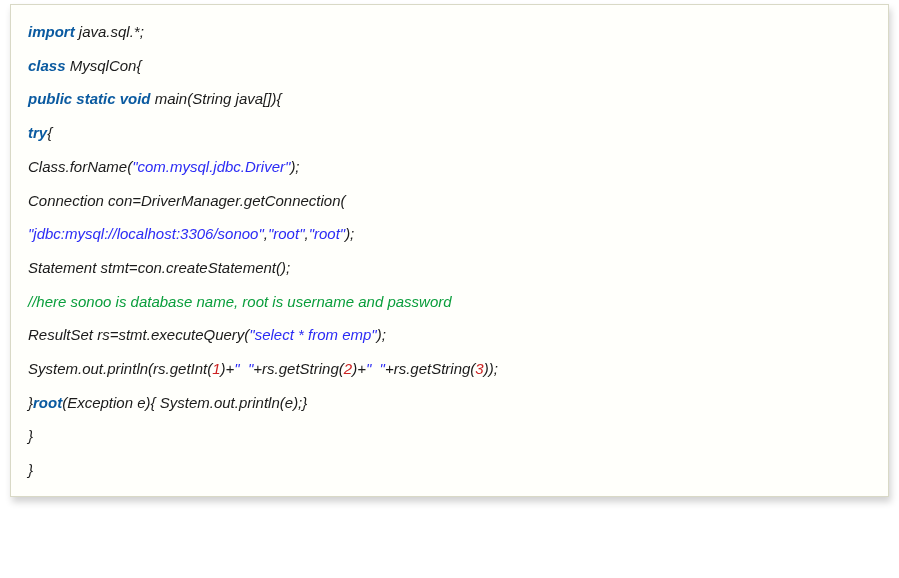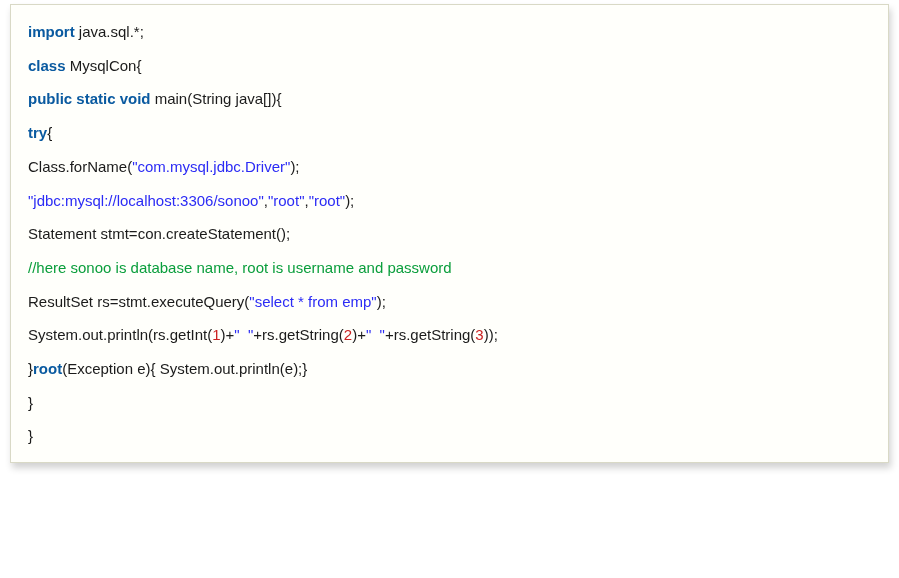--- a/index.html
+++ b/index.html
@@ -20,37 +20,39 @@
     background: var(--box-bg, #fffffb);
     border: 1px solid var(--box-border, #d9d9c6);
     box-shadow: 2px 5px 7px rgba(0, 0, 0, 0.18);
     padding: 10px 18px 9px 17px;
   }
   .code-line {
     font-size: 15px;
     line-height: 33.7px;
     white-space: pre;
     color: var(--pln, #1b1b1b);
+    font-style: italic;
   }
   .tok-pln { color: var(--pln, #1b1b1b); }
   .tok-kwd { color: var(--kwd, #0a5aa0); font-weight: bold; }
   .tok-str { color: var(--str, #2b2bf5); }
   .tok-com { color: var(--com, #0a9e3c); }
   .tok-num { color: var(--num, #cc2222); }
 </style>
 </head>
 <body>
 
 <div class="code-block">
   <div>
       <div class="code-line"><span class="tok-kwd">import</span><span class="tok-pln"> java.sql.*;</span></div>
       <div class="code-line"><span class="tok-kwd">class</span><span class="tok-pln"> MysqlCon{</span></div>
       <div class="code-line"><span class="tok-kwd">public static void</span><span class="tok-pln"> main(String java[]){</span></div>
       <div class="code-line"><span class="tok-kwd">try</span><span class="tok-pln">{</span></div>
       <div class="code-line"><span class="tok-pln">Class.forName(</span><span class="tok-str">"com.mysql.jdbc.Driver"</span><span class="tok-pln">);</span></div>
+      <div class="code-line"><span class="tok-pln">Connection con=DriverManager.getConnection(</span></div>
       <div class="code-line"><span class="tok-str">"jdbc:mysql://localhost:3306/sonoo"</span><span class="tok-pln">,</span><span class="tok-str">"root"</span><span class="tok-pln">,</span><span class="tok-str">"root"</span><span class="tok-pln">);</span></div>
       <div class="code-line"><span class="tok-pln">Statement stmt=con.createStatement();</span></div>
       <div class="code-line"><span class="tok-com">//here sonoo is database name, root is username and password</span></div>
       <div class="code-line"><span class="tok-pln">ResultSet rs=stmt.executeQuery(</span><span class="tok-str">"select * from emp"</span><span class="tok-pln">);</span></div>
       <div class="code-line"><span class="tok-pln">System.out.println(rs.getInt(</span><span class="tok-num">1</span><span class="tok-pln">)+</span><span class="tok-str">"  "</span><span class="tok-pln">+rs.getString(</span><span class="tok-num">2</span><span class="tok-pln">)+</span><span class="tok-str">"  "</span><span class="tok-pln">+rs.getString(</span><span class="tok-num">3</span><span class="tok-pln">));</span></div>
       <div class="code-line"><span class="tok-pln">}</span><span class="tok-kwd">root</span><span class="tok-pln">(Exception e){ System.out.println(e);}</span></div>
       <div class="code-line"><span class="tok-pln">}</span></div>
       <div class="code-line"><span class="tok-pln">}</span></div>
     </div>
 </div>

